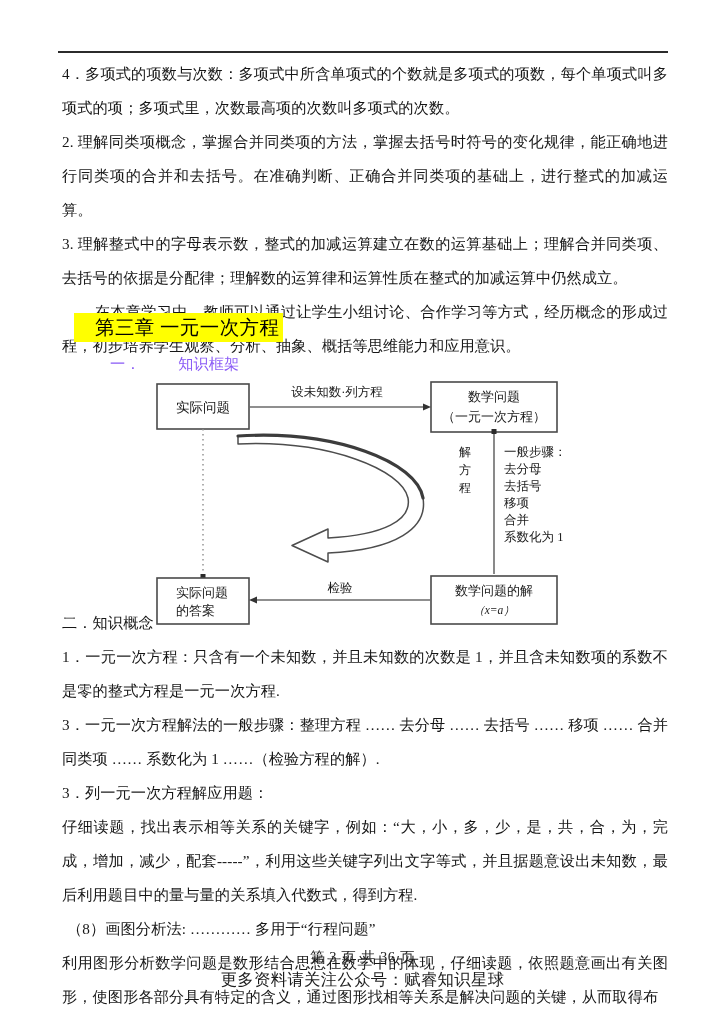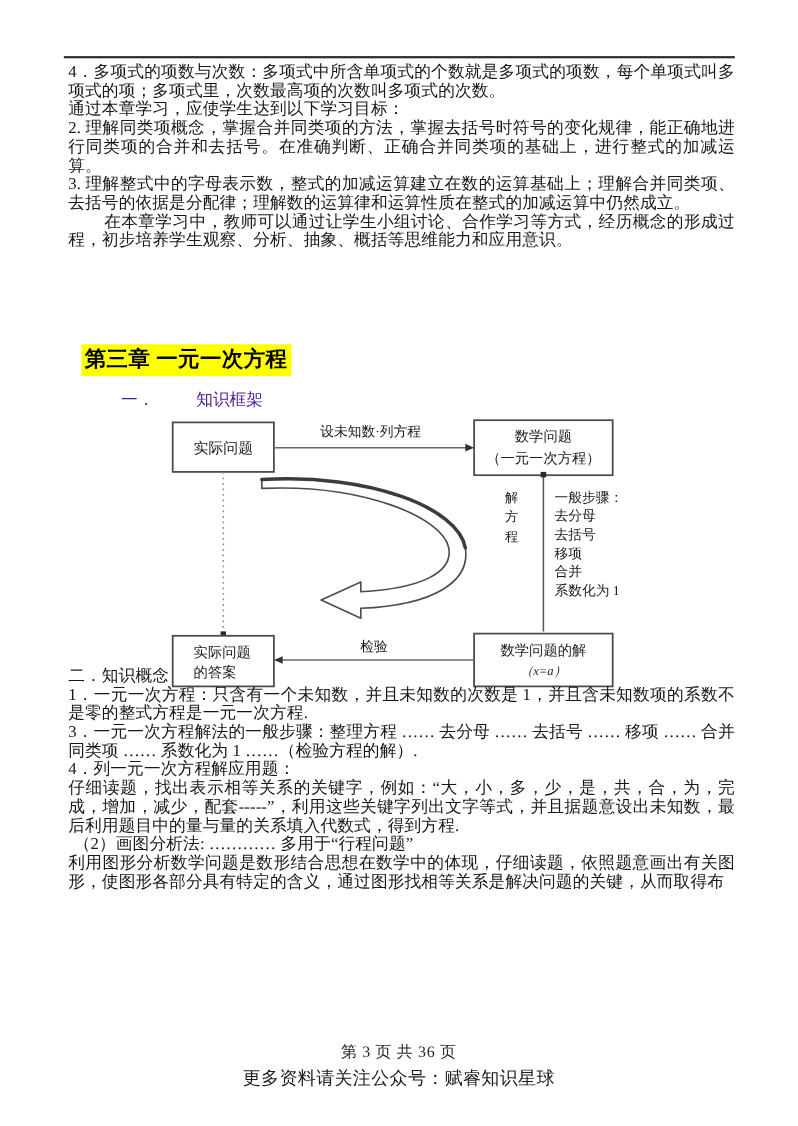--- a/index.html
+++ b/index.html
@@ -33,21 +33,21 @@
   
   .content {
     position: absolute;
     left: 62px;
     top: 57px;
     width: 606px;
   }
   p.para {
     margin: 0;
     font-size: 15.2px;
-    line-height: 17px;
+    line-height: 34px;
     letter-spacing: 0.1px;
     text-align: justify;
     text-justify: inter-ideograph;
     color: #171717;
   }
   p.indent2 {
     text-indent: 2.15em;
   }
   p.lead-space {
     padding-left: 5px;
@@ -56,36 +56,36 @@
   
   .chapter-wrap {
     position: absolute;
     left: 74px;
     top: 313px;
   }
   .chapter-title {
     display: inline-block;
     background: #ffff00;
     color: #000000;
-    font-weight: bold;
+    font-weight: normal;
     font-size: 19.5px;
     line-height: 27px;
-    padding: 1px 4px 1px 3px;
+    padding: 1px 4px 1px 21px;
     letter-spacing: 0.4px;
     white-space: nowrap;
   }
 
   
   .section-one {
     position: absolute;
     left: 110px;
     top: 352px;
     font-size: 15.2px;
     line-height: 24px;
-    color: #4c1d95;
+    color: #8b5cf6;
     white-space: pre;
   }
 
   
   #diagram {
     position: absolute;
     left: 140px;
     top: 378px;
     width: 430px;
     height: 250px;
@@ -123,21 +123,20 @@
 </style>
 </head>
 <body>
 
 <div id="page">
 
   <div class="top-rule"></div>
 
   <div class="content">
     <p class="para">4．多项式的项数与次数：多项式中所含单项式的个数就是多项式的项数，每个单项式叫多项式的项；多项式里，次数最高项的次数叫多项式的次数。</p>
-    <p class="para">通过本章学习，应使学生达到以下学习目标：</p>
     <p class="para">2. 理解同类项概念，掌握合并同类项的方法，掌握去括号时符号的变化规律，能正确地进行同类项的合并和去括号。在准确判断、正确合并同类项的基础上，进行整式的加减运算。</p>
     <p class="para">3. 理解整式中的字母表示数，整式的加减运算建立在数的运算基础上；理解合并同类项、去括号的依据是分配律；理解数的运算律和运算性质在整式的加减运算中仍然成立。</p>
     <p class="para indent2">在本章学习中，教师可以通过让学生小组讨论、合作学习等方式，经历概念的形成过程，初步培养学生观察、分析、抽象、概括等思维能力和应用意识。</p>
   </div>
 
   <div class="chapter-wrap">
     <span class="chapter-title">第三章  一元一次方程</span>
   </div>
 
   <div class="section-one">一．          知识框架</div>
@@ -196,23 +195,23 @@
       <line x1="291" y1="222" x2="114" y2="222" stroke="#6a6a6a" stroke-width="1.3"></line>
       <polygon points="109,222 117,218.5 117,225.5" fill="#333333"></polygon>
       <text x="200" y="214" text-anchor="middle" font-size="12.5" font-family="'Liberation Serif', serif" fill="#1a1a1a">检验</text>
     </svg>
   </div>
 
   <div class="content-lower">
     <p class="para">二．知识概念</p>
     <p class="para">1．一元一次方程：只含有一个未知数，并且未知数的次数是 1，并且含未知数项的系数不是零的整式方程是一元一次方程.</p>
     <p class="para">3．一元一次方程解法的一般步骤：整理方程 …… 去分母 …… 去括号 …… 移项 …… 合并同类项 …… 系数化为 1 ……（检验方程的解）.</p>
-    <p class="para">4．列一元一次方程解应用题：</p>
+    <p class="para">3．列一元一次方程解应用题：</p>
     <p class="para">仔细读题，找出表示相等关系的关键字，例如：“大，小，多，少，是，共，合，为，完成，增加，减少，配套-----”，利用这些关键字列出文字等式，并且据题意设出未知数，最后利用题目中的量与量的关系填入代数式，得到方程.</p>
-    <p class="para lead-space">（2）画图分析法: ………… 多用于“行程问题”</p>
+    <p class="para lead-space">（8）画图分析法: ………… 多用于“行程问题”</p>
     <p class="para">利用图形分析数学问题是数形结合思想在数学中的体现，仔细读题，依照题意画出有关图形，使图形各部分具有特定的含义，通过图形找相等关系是解决问题的关键，从而取得布</p>
   </div>
 
   <div class="footer">
     <div class="footer-page">第 3 页 共 36 页</div>
     <div class="footer-note">更多资料请关注公众号：赋睿知识星球</div>
   </div>
 
 </div>
 

